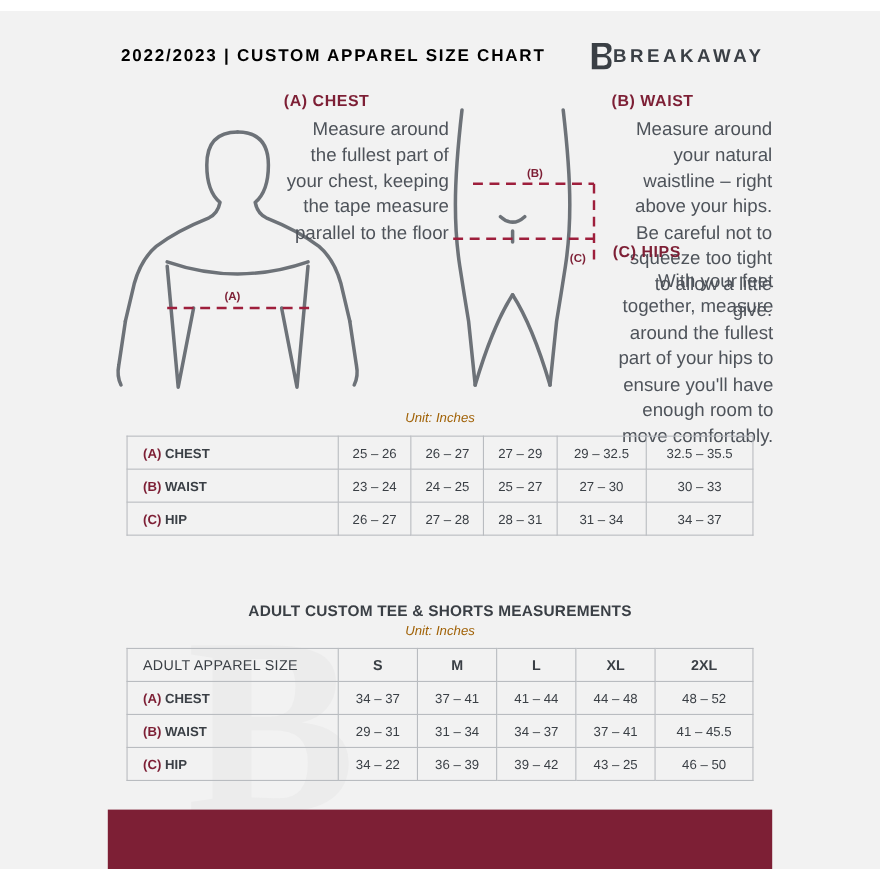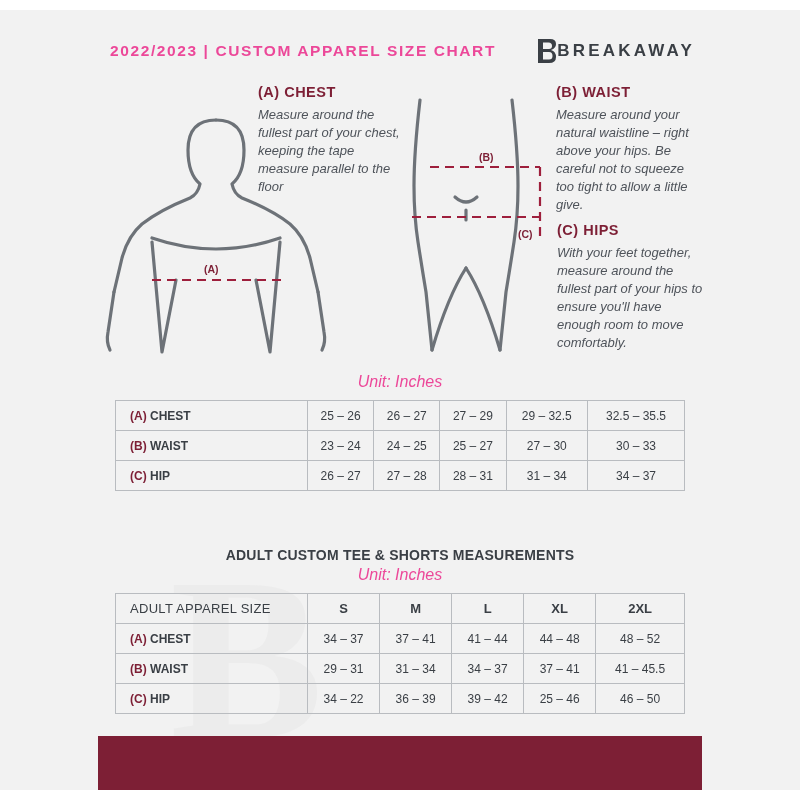--- a/index.html
+++ b/index.html
@@ -2,44 +2,44 @@
 <html><head>
 <meta charset="utf-8">
 <style>
   html,body{margin:0;padding:0;background:#000;}
   body{width:800px;height:800px;font-family:"Liberation Sans",sans-serif;}
   .page{position:relative;width:800px;height:800px;background:#ffffff;overflow:hidden;}
   .sheet{position:absolute;left:0;top:10px;width:800px;height:780px;background:#f2f2f2;}
 
   
   .header{position:absolute;left:0;top:10px;width:800px;height:55px;}
-  .header-title{position:absolute;left:110px;top:32px;font-size:15.5px;font-weight:bold;letter-spacing:1.6px;color:#ec4899;white-space:nowrap;}
+  .header-title{position:absolute;left:110px;top:32px;font-size:15.5px;font-weight:bold;letter-spacing:1.6px;color:#000000;white-space:nowrap;}
   .brand{position:absolute;right:105px;top:28px;display:flex;align-items:center;gap:0;}
   .brand-mark{width:22px;height:26px;position:relative;}
   .brand-name{font-size:17px;font-weight:bold;letter-spacing:3.2px;color:#3a3f45;}
 
   
   .watermark{position:absolute;left:170px;top:545px;font-size:230px;font-weight:bold;color:#ececec;line-height:1;font-family:"Liberation Serif",serif;z-index:0;}
 
   
   .figures{position:absolute;left:0;top:60px;width:800px;height:300px;z-index:1;}
 
   
   .txt-block{position:absolute;z-index:2;}
   .txt-head{color:#7d1f35;font-size:14.5px;font-weight:bold;letter-spacing:.5px;margin-bottom:6px;}
-  .txt-body{color:#4e535a;font-size:13px;font-style:italic;line-height:1.38;}
+  .txt-body{color:#4e535a;font-size:17px;line-height:1.38;text-align:right;}
 
   .chest-block{left:258px;top:84px;width:150px;}
   .waist-block{left:556px;top:84px;width:146px;}
   .hips-block{left:557px;top:222px;width:146px;}
 
   
   .tbl-wrap{position:absolute;z-index:2;left:115px;width:570px;}
   .tbl-title{text-align:center;font-size:14px;font-weight:bold;color:#3a3f45;letter-spacing:.2px;}
-  .tbl-unit{text-align:center;font-size:16px;font-style:italic;color:#ec4899;margin-top:3px;margin-bottom:9px;}
+  .tbl-unit{text-align:center;font-size:12px;font-style:italic;color:#a16207;margin-top:3px;margin-bottom:9px;}
   table{border-collapse:collapse;width:570px;}
   table td{border:1px solid #b9bcc0;height:27px;font-size:12px;color:#3a3f45;text-align:center;}
   td.rowlabel{text-align:left;padding-left:14px;font-weight:bold;font-size:12px;width:176px;}
   td.hdr-label{text-align:left;padding-left:14px;font-size:12px;font-weight:normal;color:#3a3f45;letter-spacing:.3px;}
   tr.hdr td{font-weight:bold;font-size:13px;}
   .mark{color:#7d1f35;}
   .lbl-rest{color:#3a3f45;}
 
   .footerbar{position:absolute;left:98px;bottom:10px;width:604px;height:54px;background:#7d1f35;}
 
@@ -173,21 +173,21 @@
             <td>31 – 34</td>
             <td>34 – 37</td>
             <td>37 – 41</td>
             <td>41 – 45.5</td>
           </tr>
           <tr>
             <td class="rowlabel"><span class="mark">(C) </span><span class="lbl-rest">HIP</span></td>
             <td>34 – 22</td>
             <td>36 – 39</td>
             <td>39 – 42</td>
-            <td>25 – 46</td>
+            <td>43 – 25</td>
             <td>46 – 50</td>
           </tr>
         </tbody>
     </table>
   </div>
 
   <div class="footerbar"></div>
 </div>
 
 </body></html>

